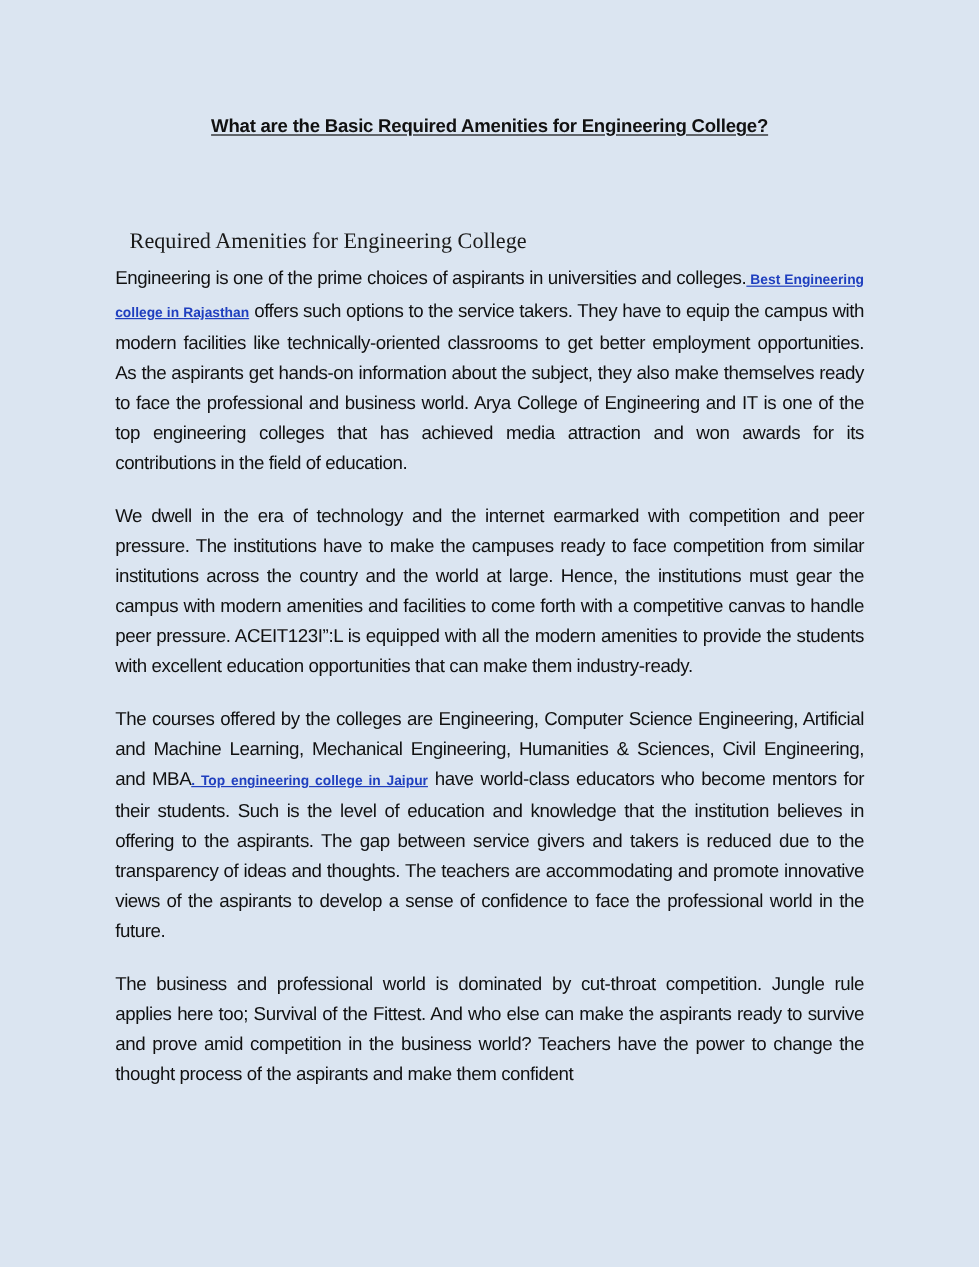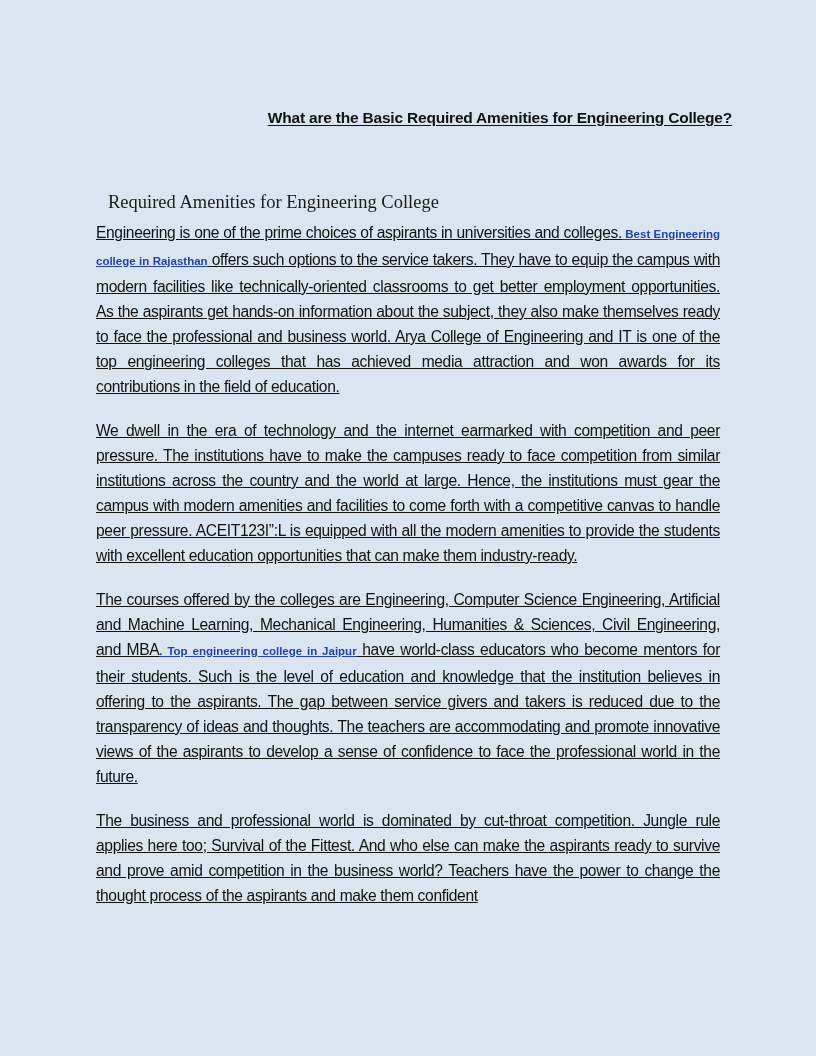--- a/index.html
+++ b/index.html
@@ -18,28 +18,28 @@
       position: absolute;
       left: 96px;
       top: 0;
       width: 624px;
     }
     .doc-title {
       position: absolute;
       left: 0;
       top: 97px;
       width: 624px;
-      text-align: right;
+      text-align: center;
       font-family: "Liberation Sans", sans-serif;
       font-weight: bold;
       font-size: 15.5px;
       text-decoration: underline;
       text-underline-offset: 2px;
       letter-spacing: -0.2px;
-      margin: 12px;
+      margin: 0;
     }
     .section-heading {
       position: absolute;
       left: 0;
       top: 180px;
       font-family: "Liberation Serif", serif;
       font-weight: normal;
       font-size: 18.5px;
       margin: 12px;
       color: #1a1a1a;
@@ -51,21 +51,20 @@
       width: 624px;
       font-family: "Liberation Sans", sans-serif;
       font-size: 15.6px;
       line-height: 25px;
       text-align: justify;
       letter-spacing: -0.35px;
       word-spacing: 0px;
     }
     .body-text p {
       margin: 0 0 19px 0;
-      text-decoration: underline;
     }
     a.doc-link {
       color: #1f3fbf;
       font-weight: bold;
       font-size: 11.5px;
       text-decoration: underline;
       letter-spacing: 0;
     }
   </style>
 </head>

